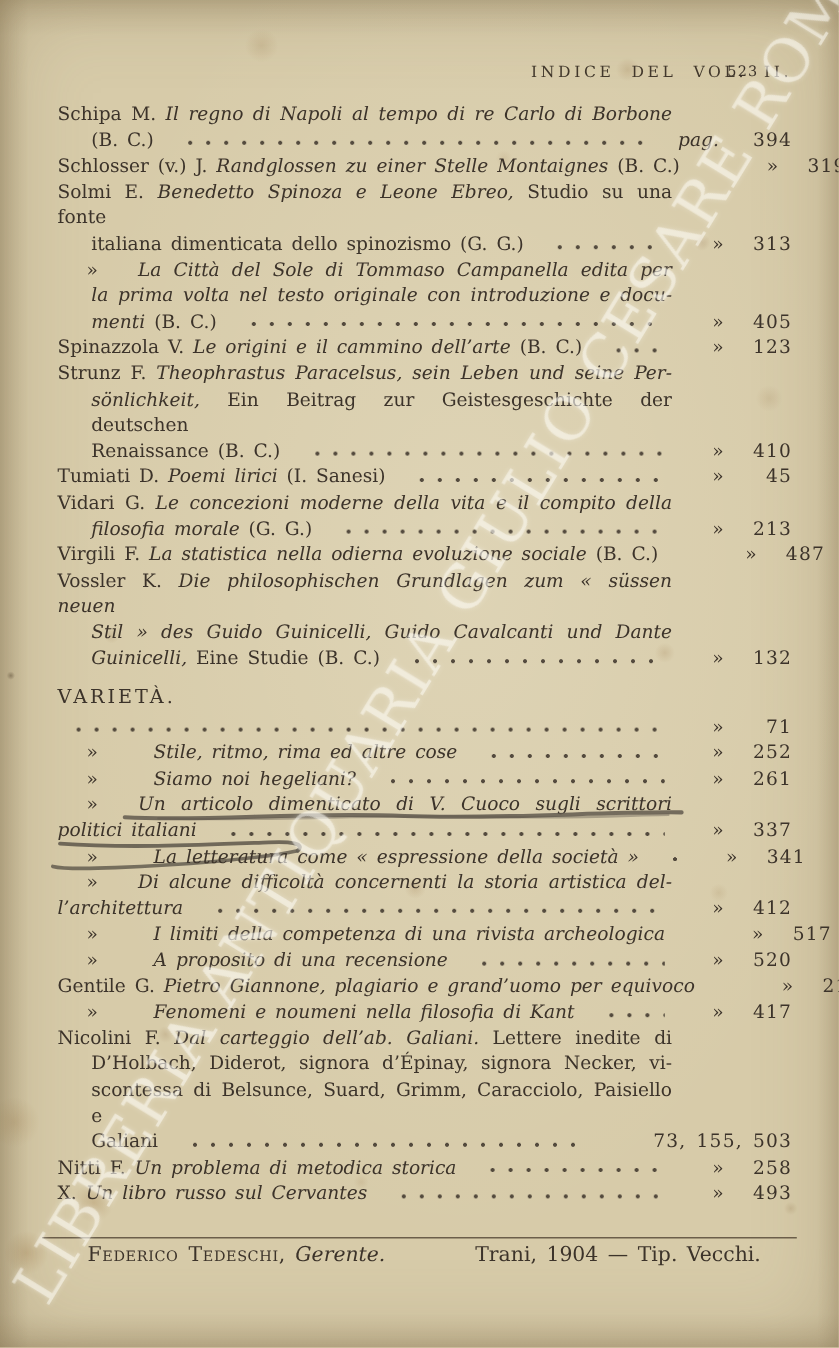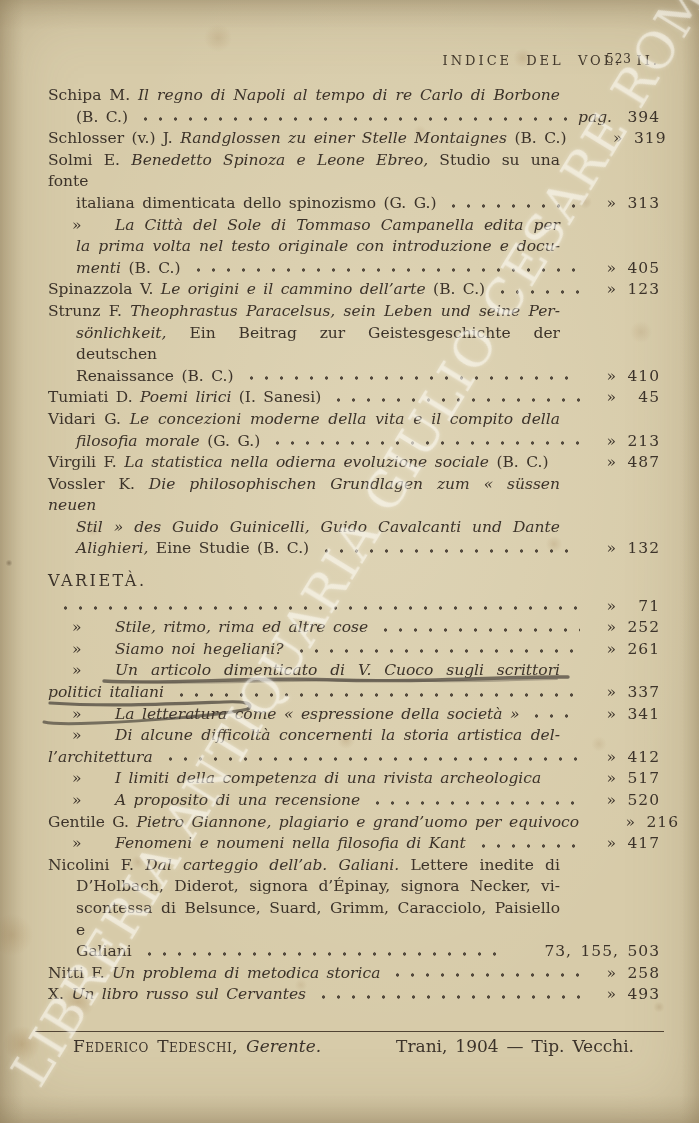--- a/index.html
+++ b/index.html
@@ -39,21 +39,21 @@
     box-shadow:inset 0 0 70px rgba(115,95,60,.30), inset 0 0 16px rgba(115,95,60,.22);}
 
   .content{position:absolute;left:48px;top:45px;width:612px;z-index:3;
     font-size:15.5px;line-height:21.6px;word-spacing:2.5px;}
 
   .header{position:relative;height:40px;}
   .header-title{text-align:right;font-size:13px;letter-spacing:3px;word-spacing:7px;padding-top:5px;color:#42382c;}
   .folio{position:absolute;right:28px;top:4px;font-size:12px;letter-spacing:1px;}
 
   .line{position:relative;}
-  .flexline{display:flex;align-items:baseline;white-space:nowrap;}
+  .flexline{display:flex;align-items:baseline;white-space:nowrap;gap:13px;}
   .textline{display:block;text-align:justify;text-align-last:justify;padding-right:100px;}
   .ind-c{padding-left:28px;}
   .ditto{display:inline-block;flex:none;margin-left:24px;width:43px;}
   .it{font-style:italic;}
   .leader{flex:1 1 auto;min-width:10px;margin:0 6px 0 10px;align-self:stretch;}
   .leader.dots{background-image:radial-gradient(circle, rgba(60,51,42,.85) 1.4px, transparent 1.9px);
     background-size:15px 10px;background-repeat:repeat-x;background-position:left calc(100% - 4px);}
   .mark{flex:none;width:30px;text-align:right;}
   .mark.pagmark{width:auto;font-style:italic;padding-right:4px;}
   .pagenum{flex:none;min-width:44px;text-align:right;letter-spacing:1px;}
@@ -150,21 +150,21 @@
         </div>
         <div class="line ind-a flexline">
           <span class="txt"><span>Virgili F. </span><span class="it">La statistica nella odierna evoluzione sociale</span><span> (B. C.)</span></span>
           <span class="leader"></span>
           <span class="mark">»</span>
           <span class="pagenum">487</span>
         </div>
         <div class="line ind-a textline"><span class="txt"><span>Vossler K. </span><span class="it">Die philosophischen Grundlagen zum « süssen neuen</span></span></div>
         <div class="line ind-c textline"><span class="txt"><span class="it">Stil » des Guido Guinicelli, Guido Cavalcanti und Dante</span></span></div>
         <div class="line ind-c flexline">
-          <span class="txt"><span class="it">Alighieri,</span><span> Eine Studie (B. C.)</span></span>
+          <span class="txt"><span class="it">Guinicelli,</span><span> Eine Studie (B. C.)</span></span>
           <span class="leader dots"></span>
           <span class="mark">»</span>
           <span class="pagenum">132</span>
         </div>
       </div>
 
     <div class="section-heading">VARIETÀ.</div>
 
     <div id="varieta-list">
         <div class="line ind-a flexline">

